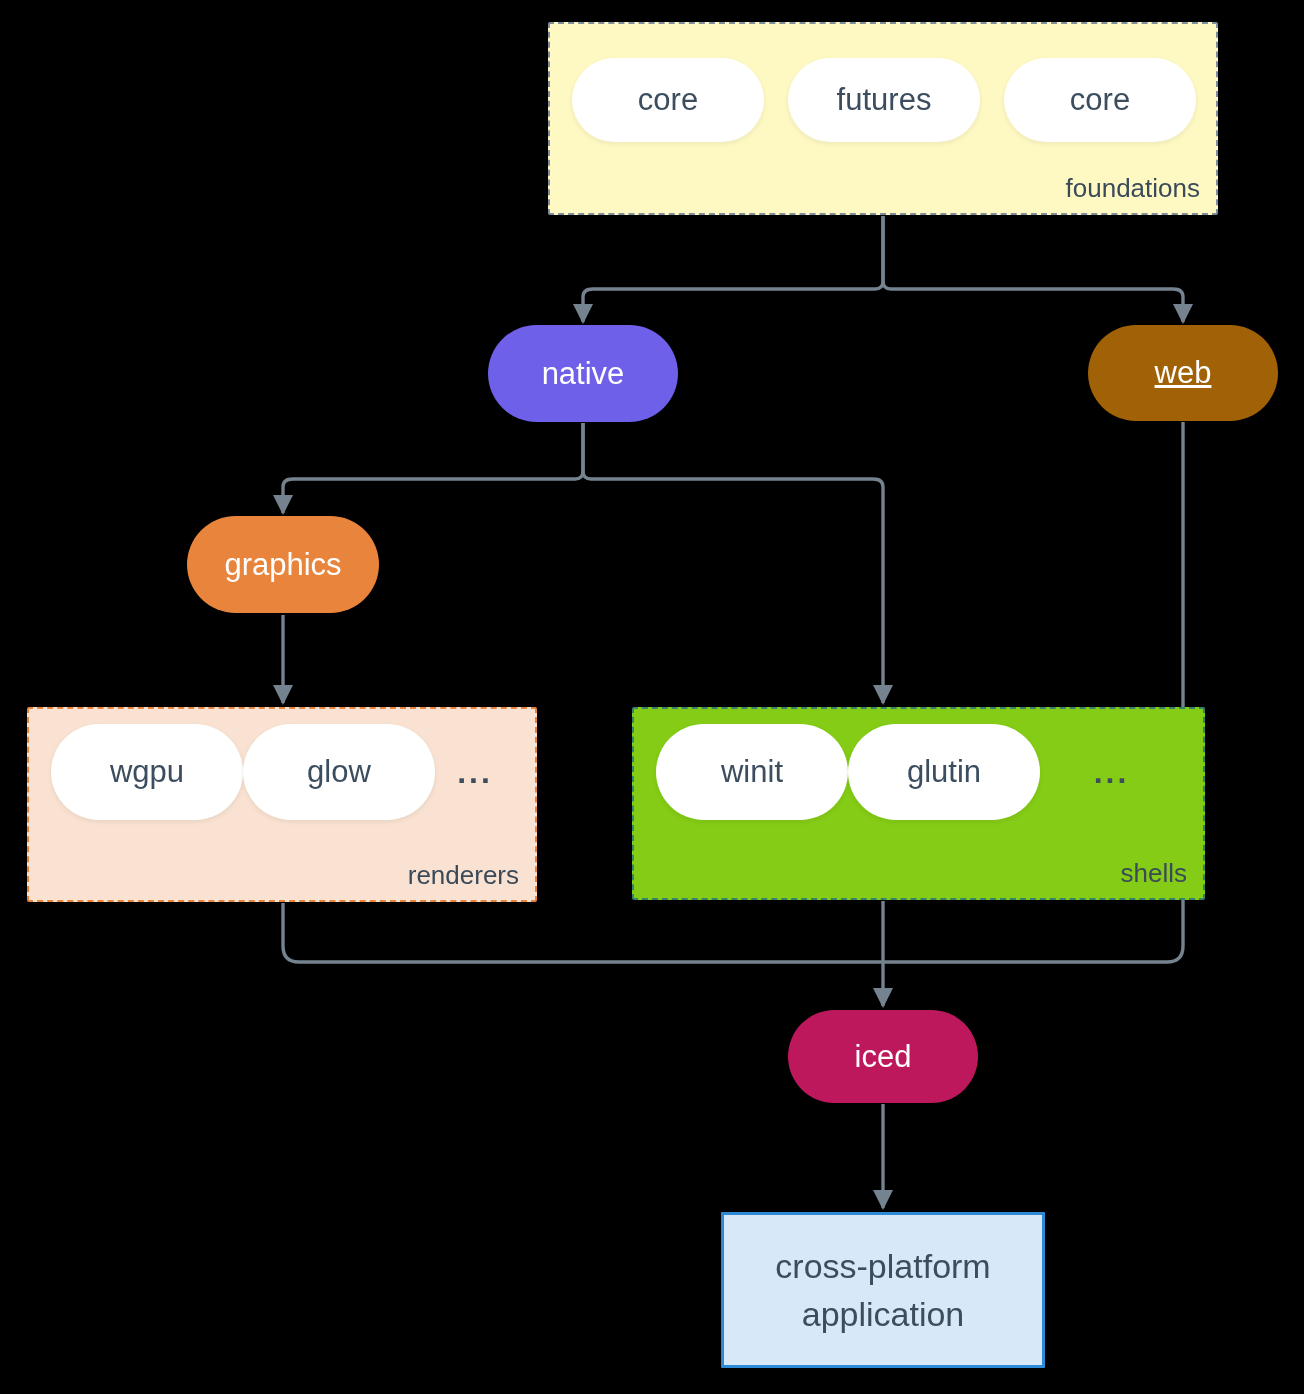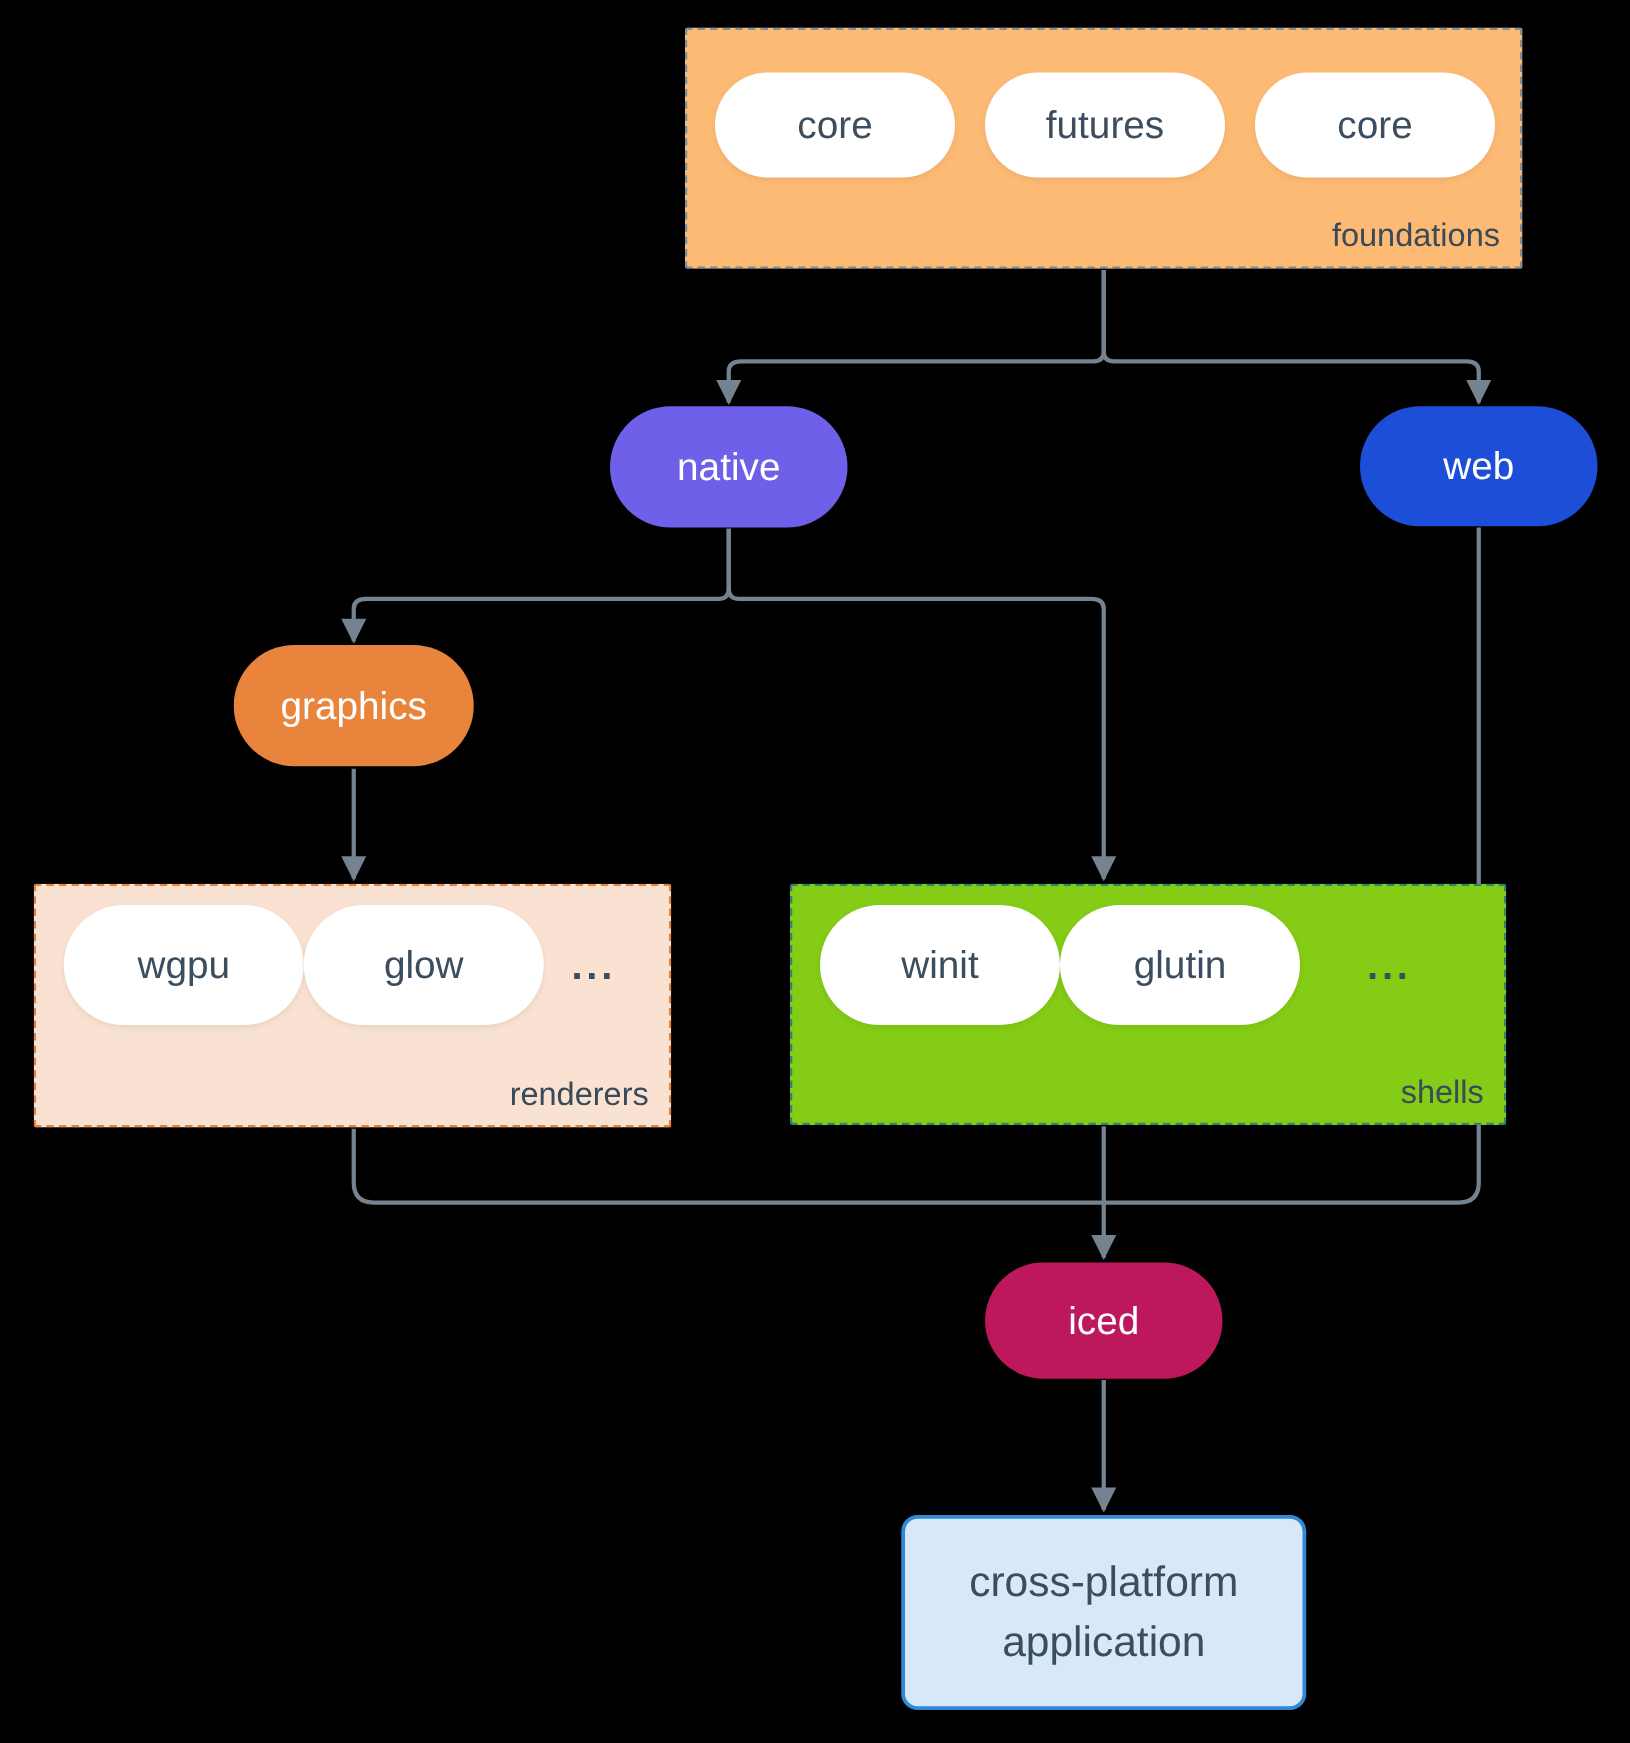--- a/index.html
+++ b/index.html
@@ -24,21 +24,21 @@
     pointer-events: none;
   }
   
   .group {
     position: absolute;
     box-sizing: border-box;
     border-radius: 2px;
   }
   .group-foundations {
     left: 548px; top: 22px; width: 670px; height: 193px;
-    background: #fdba74;
+    background: #fef9c3;
     border: 2px dashed #7e8e9d;
   }
   .group-renderers {
     left: 27px; top: 707px; width: 510px; height: 195px;
     background: #f9e2d1;
     border: 2px dashed #e8833b;
   }
   .group-shells {
     left: 632px; top: 707px; width: 573px; height: 193px;
     background: #84cc16;
@@ -87,31 +87,31 @@
   .node {
     position: absolute;
     display: flex;
     align-items: center;
     justify-content: center;
     border-radius: 999px;
     color: #ffffff;
     font-size: 31px;
   }
   .node-native   { left: 488px;  top: 325px;  width: 190px; height: 97px;  background: #6e60e8; }
-  .node-web      { left: 1088px; top: 325px;  width: 190px; height: 96px;  background: #1d4ed8; }
+  .node-web      { left: 1088px; top: 325px;  width: 190px; height: 96px;  background: #a16207; text-decoration: underline; }
   .node-graphics { left: 187px;  top: 516px;  width: 192px; height: 97px;  background: #e8843c; text-align: right; }
   .node-iced     { left: 788px;  top: 1010px; width: 190px; height: 93px;  background: #be185d; }
   
   .app-box {
     position: absolute;
     left: 721px; top: 1212px; width: 324px; height: 156px;
     box-sizing: border-box;
     background: #d7e9f9;
     border: 3px solid #2f8ad6;
-    border-radius: 13px;
+    border-radius: 1px;
     display: flex;
     flex-direction: column;
     align-items: center;
     justify-content: center;
     color: #3b4d5e;
     font-size: 34px;
     line-height: 48px;
   }
 </style>
 </head>

